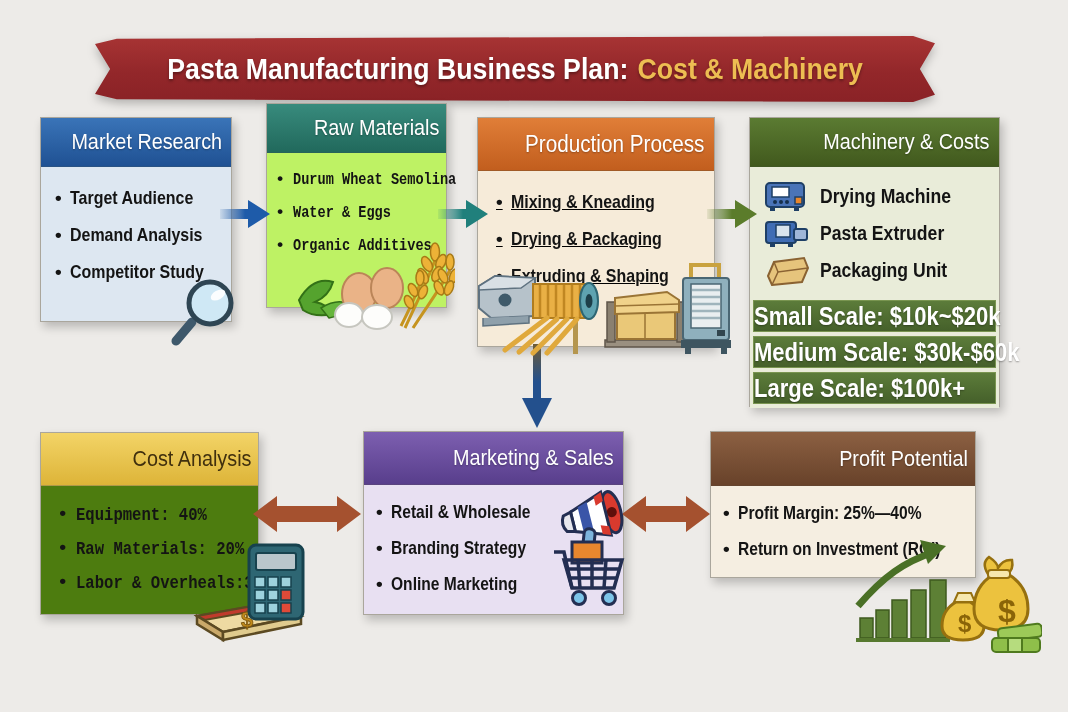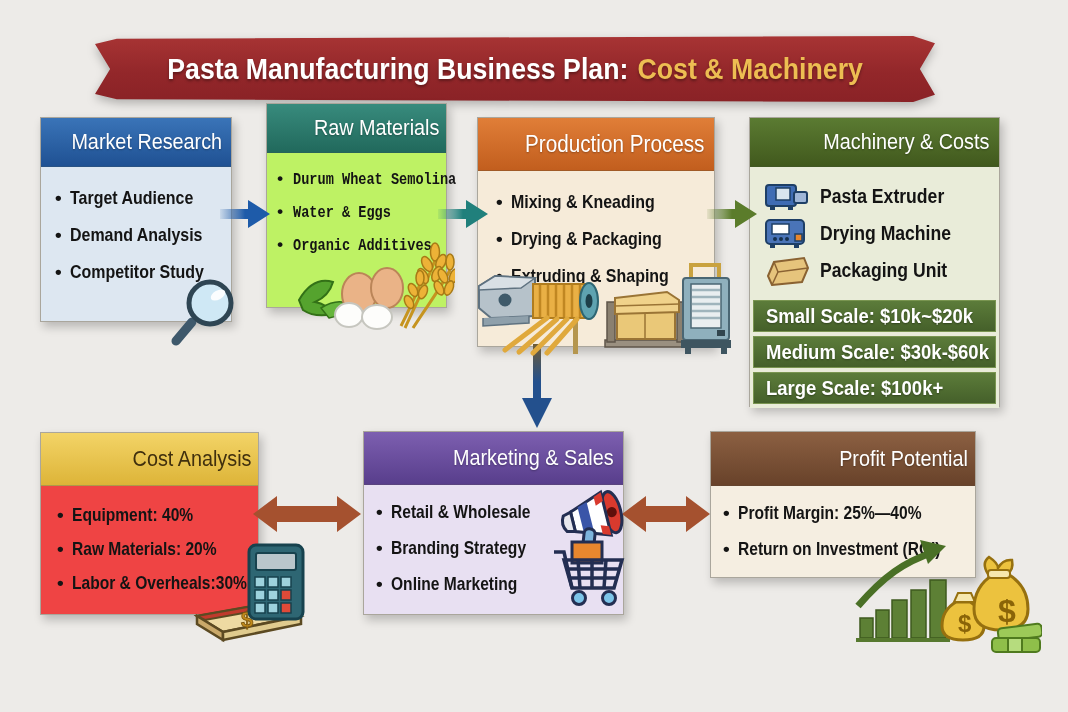--- a/index.html
+++ b/index.html
@@ -24,23 +24,23 @@
   .hd-mr{background:linear-gradient(180deg,#3a74b8,#1f5193);}
   .hd-rm{background:linear-gradient(180deg,#388b7d,#21695c);}
   .hd-pp{background:linear-gradient(180deg,#e07e38,#c25e1e);}
   .hd-mc{background:linear-gradient(180deg,#5b7b32,#41591d);}
   .hd-ca{background:linear-gradient(180deg,#f3d467,#ddb438);color:#41300e;}
   .hd-ca .ht{text-shadow:none;}
   .hd-ms{background:linear-gradient(180deg,#7d5fb0,#583e8c);}
   .hd-ppo{background:linear-gradient(180deg,#8c6042,#68422a);}
   .bd-mr{background:#dde7f1;}
   .bd-rm{background:#bef264;font-family:Liberation Mono, monospace;}
-  .bd-pp{background:#f6ebd9;}
+  .bd-pp{background:#f6ebd9;text-decoration:underline;}
   .bd-mc{background:#e9ecd9;}
-  .bd-ca{background:#ef4444;}
+  .bd-ca{background:#4d7c0f;font-family:Liberation Mono, monospace;}
   .bd-ms{background:#e8e0f2;}
   .bd-ppo{background:#f5eee1;}
   
   ul.bullets{list-style:none;margin:0;}
   ul.bullets li{display:flex;align-items:baseline;font-weight:bold;color:#141414;}
   ul.bullets li::before{content:"\2022";margin-right:8px;}
   .cond{display:inline-block;white-space:nowrap;transform-origin:0 50%;}
   .hc{transform-origin:50% 50%;} .sx90{transform:scaleX(.90);} .sx88{transform:scaleX(.88);}
   .sx84{transform:scaleX(.84);} .sx82{transform:scaleX(.82);} .sx80{transform:scaleX(.80);}
   
@@ -48,23 +48,23 @@
   .bd-rm ul{padding:17px 2px 0 8px;}  .bd-rm li{font-size:17px;margin-bottom:14px;}
   .bd-pp ul{padding:20px 4px 0 18px;} .bd-pp li{font-size:19px;margin-bottom:15px;}
   .bd-ca ul{padding:18px 2px 0 16px;} .bd-ca li{font-size:19px;margin-bottom:12px;}
   .bd-ms ul{padding:16px 2px 0 12px;} .bd-ms li{font-size:19px;margin-bottom:14px;}
   .bd-ppo ul{padding:16px 2px 0 12px;}.bd-ppo li{font-size:19px;margin-bottom:14px;}
   
   .mach-rows{padding-top:10px;}
   .mach-row{display:flex;align-items:center;gap:10px;height:36px;margin:1px 0 1px 14px;}
   .mach-label{font-weight:bold;font-size:20px;color:#141414;}
   .scales{margin-top:12px;}
-  .scale-bar{height:30px;margin:0 3px 4px 3px;display:flex;align-items:center;padding-left:12px;
+  .scale-bar{height:30px;margin:0 3px 4px 3px;display:flex;align-items:center;
     background:linear-gradient(180deg,#5c7c3a,#45602a);border:1px solid #799550;
-    color:#fff;font-weight:bold;font-size:21px;text-shadow:0 1px 2px rgba(0,0,0,.35);}
+    color:#fff;font-weight:bold;font-size:25px;text-shadow:0 1px 2px rgba(0,0,0,.35);}
   
   .ill{position:absolute;z-index:5;}
   svg text{font-family:"Liberation Sans",sans-serif;}
 </style>
 </head>
 <body>
 
 <div class="canvas">
 
   <div class="banner-wrap">
@@ -131,42 +131,42 @@
       </ul>
     </div>
   </div>
 
   <div class="box" style="left:749px;top:117px;width:249px;height:288px;">
     <div class="hd hd-mc" style="height:48px;">
       <span class="cond hc sx90 ht">Machinery &amp; Costs</span>
     </div>
     <div class="bd bd-mc">
       <div class="mach-rows">
-        <div class="mach-row">
-          <svg width="46" height="32" viewBox="0 0 46 32">
-            <rect x="2" y="5" width="30" height="21" rx="3" fill="#3f6cb4" stroke="#1e3f66" stroke-width="2"></rect>
-            <rect x="12" y="8" width="14" height="12" fill="#d8e4ee" stroke="#1e3f66" stroke-width="1.5"></rect>
-            <rect x="30" y="12" width="13" height="11" rx="2" fill="#9fb6d8" stroke="#1e3f66" stroke-width="2"></rect>
-            <rect x="6" y="26" width="5" height="4" fill="#1e3f66"></rect>
-              <rect x="24" y="26" width="5" height="4" fill="#1e3f66"></rect>
-          </svg>
-          <span class="mach-label"><span class="cond sx88">Pasta Extruder</span></span>
-        </div>
         <div class="mach-row">
           <svg width="46" height="32" viewBox="0 0 46 32">
             <rect x="2" y="3" width="38" height="24" rx="4" fill="#4a74b8" stroke="#1e3f66" stroke-width="2"></rect>
             <rect x="8" y="7" width="17" height="10" fill="#ffffff" stroke="#1e3f66" stroke-width="1.5"></rect>
             <circle cx="11" cy="22" r="2" fill="#16304d"></circle>
               <circle cx="17" cy="22" r="2" fill="#16304d"></circle>
             <circle cx="23" cy="22" r="2" fill="#16304d"></circle>
             <rect x="31" y="17" width="7" height="7" fill="#e8862c" stroke="#1e3f66" stroke-width="1.5"></rect>
             <rect x="6" y="27" width="5" height="4" fill="#1e3f66"></rect>
               <rect x="30" y="27" width="5" height="4" fill="#1e3f66"></rect>
           </svg>
           <span class="mach-label"><span class="cond sx88">Drying Machine</span></span>
+        </div>
+        <div class="mach-row">
+          <svg width="46" height="32" viewBox="0 0 46 32">
+            <rect x="2" y="5" width="30" height="21" rx="3" fill="#3f6cb4" stroke="#1e3f66" stroke-width="2"></rect>
+            <rect x="12" y="8" width="14" height="12" fill="#d8e4ee" stroke="#1e3f66" stroke-width="1.5"></rect>
+            <rect x="30" y="12" width="13" height="11" rx="2" fill="#9fb6d8" stroke="#1e3f66" stroke-width="2"></rect>
+            <rect x="6" y="26" width="5" height="4" fill="#1e3f66"></rect>
+              <rect x="24" y="26" width="5" height="4" fill="#1e3f66"></rect>
+          </svg>
+          <span class="mach-label"><span class="cond sx88">Pasta Extruder</span></span>
         </div>
         <div class="mach-row">
           <svg width="46" height="32" viewBox="0 0 46 32">
             <path d="M4 22 L10 8 L40 4 L44 14 L38 28 L8 31 Z" fill="#e6c47c" stroke="#8a6232" stroke-width="2"></path>
             <path d="M10 8 L14 18 L44 14" fill="none" stroke="#8a6232" stroke-width="1.5"></path>
             <path d="M14 18 L8 31" fill="none" stroke="#8a6232" stroke-width="1.5"></path>
           </svg>
           <span class="mach-label"><span class="cond sx88">Packaging Unit</span></span>
         </div>
       </div>

